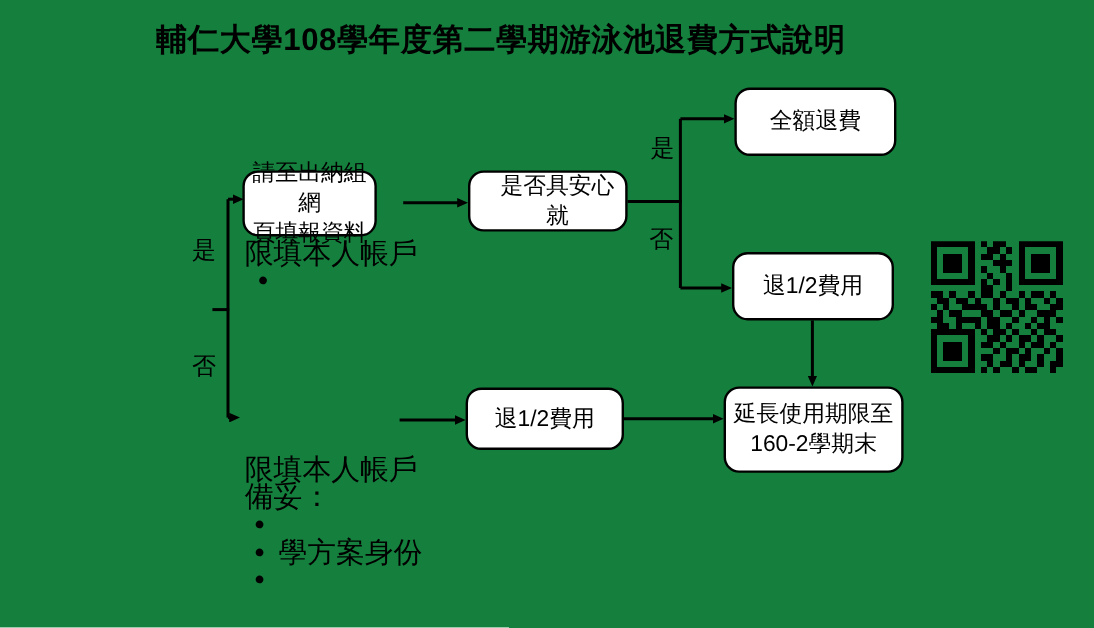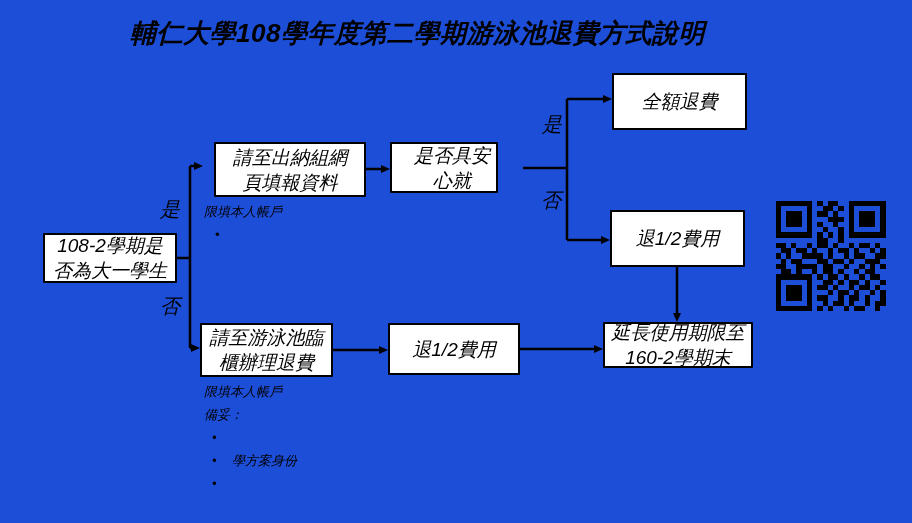--- a/index.html
+++ b/index.html
@@ -1,34 +1,33 @@
 <!DOCTYPE html>
 <html><head>
 <meta charset="utf-8">
 <style>
   html,body{margin:0;padding:0;background:#fff;}
   .canvas{
-    position:relative;width:912px;height:523px;background:#1d4ed8;
+    position:relative;width:912px;height:523px;background:#15803d;
     font-family:"Liberation Sans","DejaVu Sans",sans-serif;color:#000;
     overflow:hidden;
-    font-style:italic;
   }
   .title{
     position:absolute;left:130px;top:16px;font-size:26px;font-weight:700;
     letter-spacing:0.5px;white-space:nowrap;
   }
   .edges{position:absolute;left:0;top:0;pointer-events:none;}
   .edge{stroke:#000;stroke-width:2.5;fill:none;}
   .node{
-    position:absolute;box-sizing:border-box;border:2.5px solid #000;border-radius:1px;
+    position:absolute;box-sizing:border-box;border:2.5px solid #000;border-radius:13px;
     background:#fff;display:flex;flex-direction:column;justify-content:center;
     align-items:center;text-align:center;font-size:19px;line-height:25px;
   }
   .edge-label{position:absolute;font-size:20px;line-height:20px;}
-  .note{position:absolute;font-size:13px;line-height:23px;}
+  .note{position:absolute;font-size:24px;line-height:23px;}
   .bullet-row{display:flex;align-items:flex-start;}
   .bullet-col{box-sizing:border-box;flex:0 0 28px;padding-left:8px;}
   .bullet-col.wide{flex:0 0 34px;padding-left:11px;}
   .qr{position:absolute;left:775px;top:201px;width:111px;height:110px;}
   .qr svg{width:100%;height:100%;shape-rendering:crispEdges;}
 </style>
 </head>
 <body>
 
 <div class="canvas">
@@ -54,52 +53,44 @@
     <line class="edge" x1="567" y1="99" x2="604" y2="99" marker-end="url(#arr)"></line>
     <line class="edge" x1="567" y1="240" x2="602" y2="240" marker-end="url(#arr)"></line>
 
     <line class="edge" x1="333" y1="350" x2="380" y2="350" marker-end="url(#arr)"></line>
 
     <line class="edge" x1="520" y1="349" x2="595" y2="349" marker-end="url(#arr)"></line>
 
     <line class="edge" x1="677" y1="267" x2="677" y2="314" marker-end="url(#arr)"></line>
   </svg>
 
-  <div class="node" style="left:43px;top:233px;width:134px;height:50px;">
-    <span>108-2學期是</span>
-    <span>否為大一學生</span>
-  </div>
-
-  <div class="node" style="left:214px;top:142px;width:152px;height:55px;">
+
+  <div class="node" style="left:202px;top:142px;width:112px;height:55px;">
     <span>請至出納組網</span>
     <span>頁填報資料</span>
   </div>
 
-  <div class="node" style="left:390px;top:142px;width:108px;height:51px;padding-left:16px;">
+  <div class="node" style="left:390px;top:142px;width:133px;height:51px;padding-left:16px;">
     <span>是否具安心就</span>
   </div>
 
   <div class="node" style="left:612px;top:73px;width:135px;height:57px;">
     <span>全額退費</span>
   </div>
 
   <div class="node" style="left:610px;top:210px;width:135px;height:57px;">
     <span>退1/2費用</span>
   </div>
 
-  <div class="node" style="left:200px;top:323px;width:133px;height:54px;">
-    <span>請至游泳池臨</span>
-    <span>櫃辦理退費</span>
-  </div>
 
   <div class="node" style="left:388px;top:323px;width:132px;height:52px;">
     <span>退1/2費用</span>
   </div>
 
-  <div class="node" style="left:603px;top:322px;width:150px;height:46px;">
+  <div class="node" style="left:603px;top:322px;width:150px;height:72px;">
     <span>延長使用期限至</span>
     <span>160-2學期末</span>
   </div>
 
   <div class="edge-label" style="left:160px;top:199px;">是</div>
   <div class="edge-label" style="left:160px;top:296px;">否</div>
   <div class="edge-label" style="left:542px;top:114px;">是</div>
   <div class="edge-label" style="left:541px;top:190px;">否</div>
 
   <div class="note" style="left:204px;top:200px;width:335px;">

